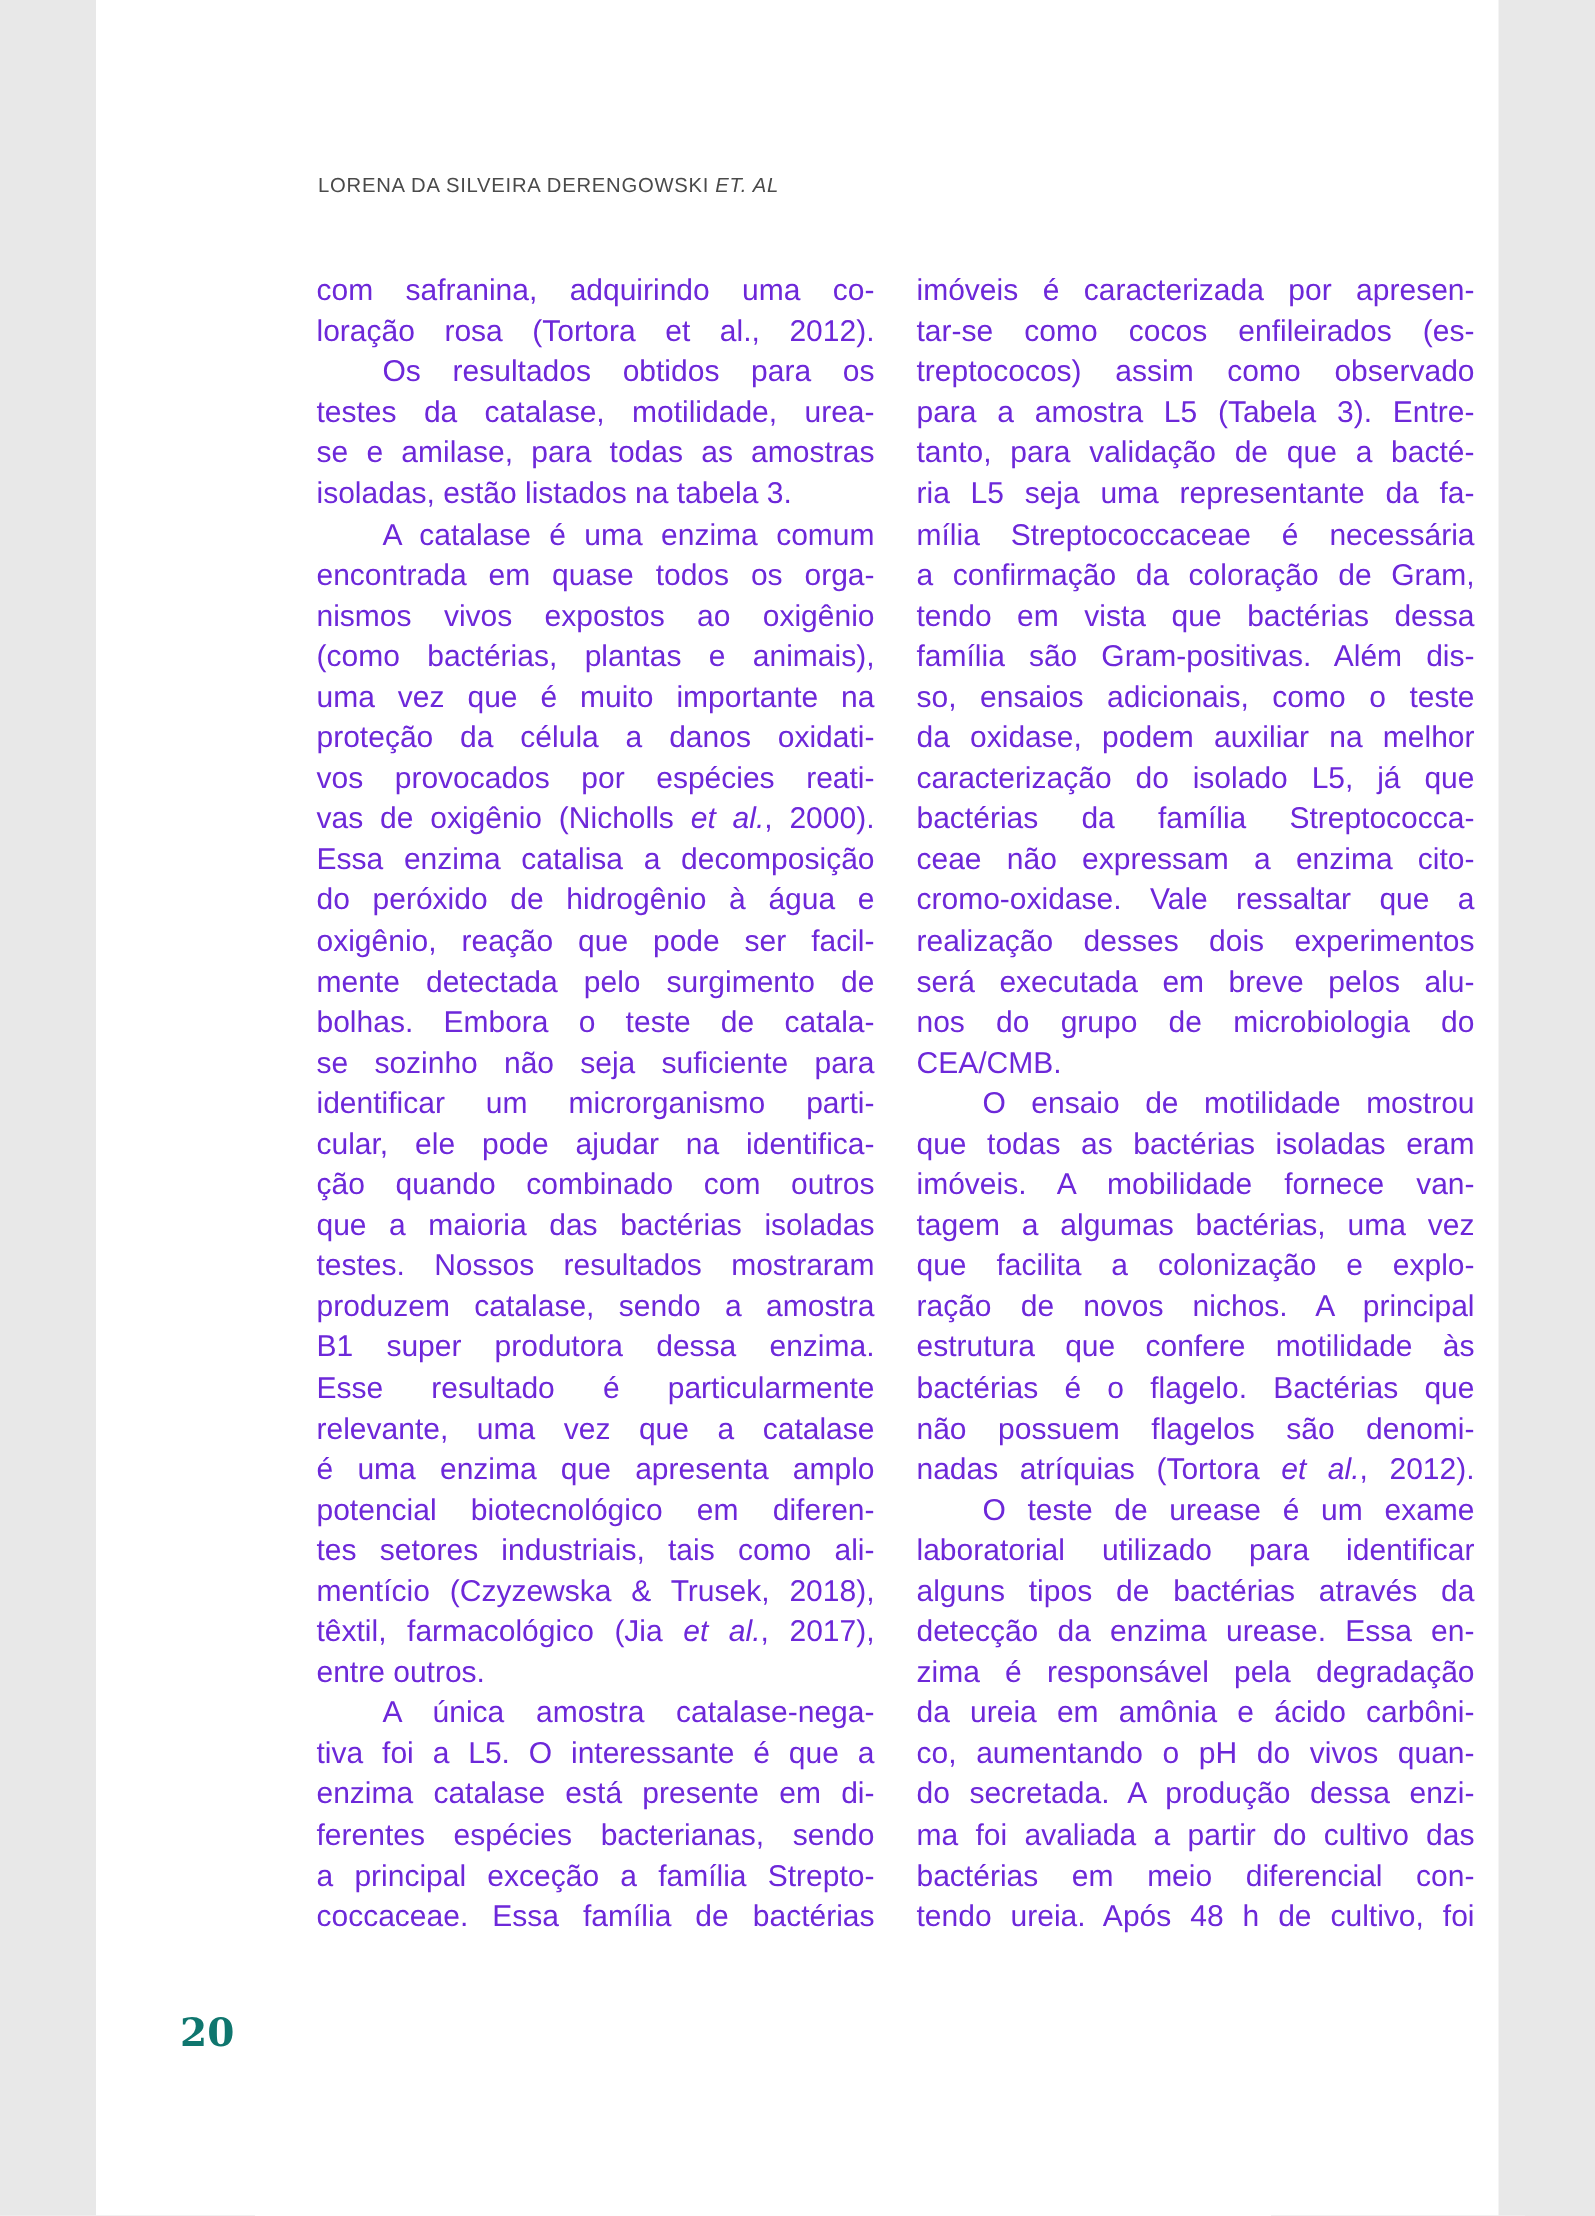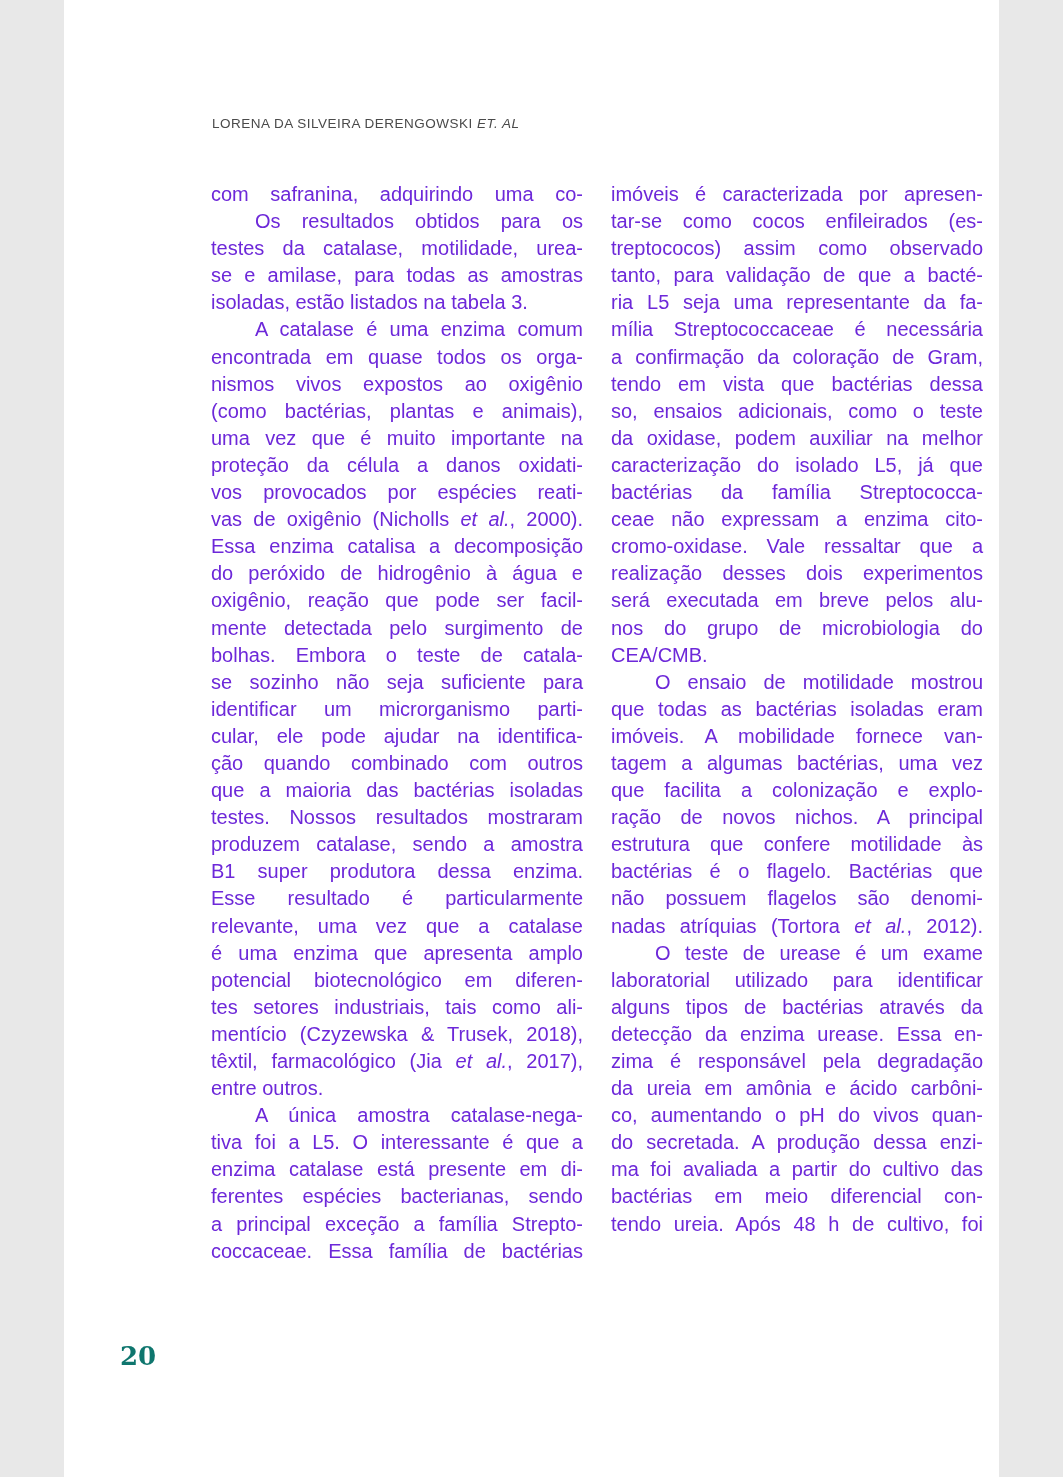--- a/index.html
+++ b/index.html
@@ -57,20 +57,21 @@
 <body>
 
 <div class="page">
 
   <div class="running-header">
     <span>LORENA DA SILVEIRA DERENGOWSKI</span><span class="etal">ET. AL</span>
   </div>
 
   <div class="col col-left" id="col-left">
       <div class="line">com safranina, adquirindo uma co-</div>
+      <div class="line">loração rosa (Tortora et al., 2012).</div>
       <div class="line indent">Os resultados obtidos para os</div>
       <div class="line">testes da catalase, motilidade, urea-</div>
       <div class="line">se e amilase, para todas as amostras</div>
       <div class="line nojust">isoladas, estão listados na tabela 3.</div>
       <div class="line indent">A catalase é uma enzima comum</div>
       <div class="line">encontrada em quase todos os orga-</div>
       <div class="line">nismos vivos expostos ao oxigênio</div>
       <div class="line">(como bactérias, plantas e animais),</div>
       <div class="line">uma vez que é muito importante na</div>
       <div class="line">proteção da célula a danos oxidati-</div>
@@ -102,25 +103,27 @@
       <div class="line">enzima catalase está presente em di-</div>
       <div class="line">ferentes espécies bacterianas, sendo</div>
       <div class="line">a principal exceção a família Strepto-</div>
       <div class="line">coccaceae. Essa família de bactérias</div>
     </div>
 
   <div class="col col-right" id="col-right">
       <div class="line">imóveis é caracterizada por apresen-</div>
       <div class="line">tar-se como cocos enfileirados (es-</div>
       <div class="line">treptococos) assim como observado</div>
+      <div class="line">para a amostra L5 (Tabela 3). Entre-</div>
       <div class="line">tanto, para validação de que a bacté-</div>
       <div class="line">ria L5 seja uma representante da fa-</div>
       <div class="line">mília Streptococcaceae é necessária</div>
       <div class="line">a confirmação da coloração de Gram,</div>
       <div class="line">tendo em vista que bactérias dessa</div>
+      <div class="line">família são Gram-positivas. Além dis-</div>
       <div class="line">so, ensaios adicionais, como o teste</div>
       <div class="line">da oxidase, podem auxiliar na melhor</div>
       <div class="line">caracterização do isolado L5, já que</div>
       <div class="line">bactérias da família Streptococca-</div>
       <div class="line">ceae não expressam a enzima cito-</div>
       <div class="line">cromo-oxidase. Vale ressaltar que a</div>
       <div class="line">realização desses dois experimentos</div>
       <div class="line">será executada em breve pelos alu-</div>
       <div class="line">nos do grupo de microbiologia do</div>
       <div class="line nojust">CEA/CMB.</div>

